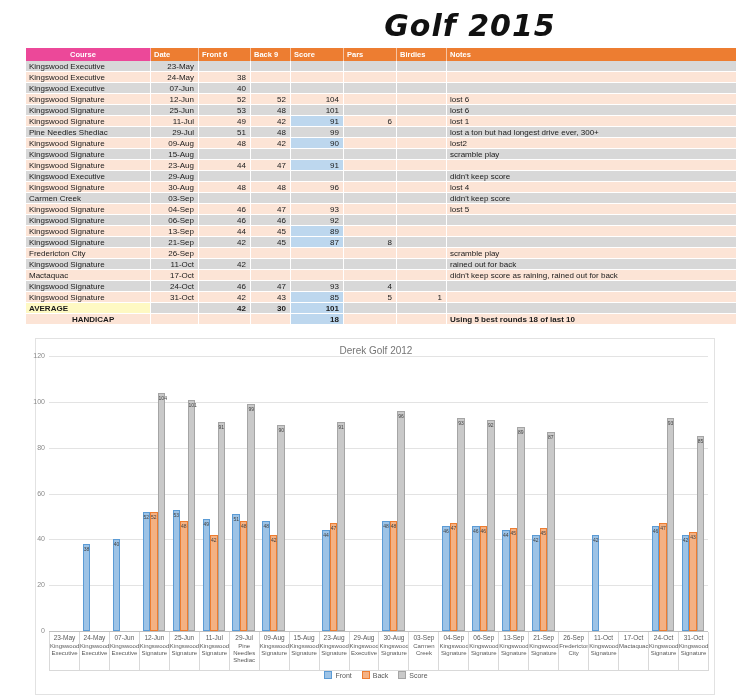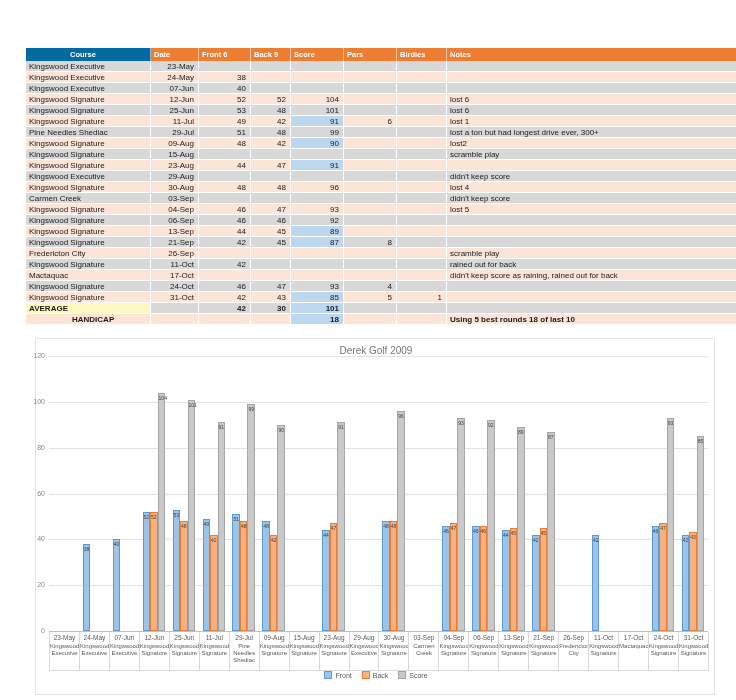--- a/index.html
+++ b/index.html
@@ -38,25 +38,26 @@
   .legend{position:absolute;left:0;top:332px;width:680px;display:flex;gap:10px;
       justify-content:center;align-items:center;font-size:7px;color:#595959;}
   .legend .item{display:flex;align-items:center;gap:3px;}
   .legend .swatch{width:6px;height:6px;display:inline-block;border:1px solid rgba(0,0,0,.15);}
 </style>
 </head>
 <body>
 
 <div class="page">
 
+  <div class="main-title">Golf 2015</div>
 
   <table class="golf-table">
     <thead>
       <tr id="header-row">
-          <th style="width: 80px; background: #0369a1; padding-left: 44px;">Course</th>
+          <th style="width: 80px; background: #ec4899; padding-left: 44px;">Course</th>
           <th style="width: 44px; background: rgb(237, 125, 49);">Date</th>
           <th style="width: 48px; background: rgb(237, 125, 49);">Front 6</th>
           <th style="width: 36px; background: rgb(237, 125, 49);">Back 9</th>
           <th style="width: 49px; background: rgb(237, 125, 49);">Score</th>
           <th style="width: 49px; background: rgb(237, 125, 49);">Pars</th>
           <th style="width: 46px; background: rgb(237, 125, 49);">Birdies</th>
           <th style="width: 334px; background: rgb(237, 125, 49);">Notes</th>
         </tr>
     </thead>
     <tbody id="table-body">
@@ -297,21 +298,21 @@
           <td class="num" style="background: rgb(252, 228, 214);"></td>
           <td class="num" style="background: rgb(189, 215, 238);">18</td>
           <td class="num" style="background: rgb(252, 228, 214);"></td>
           <td class="num" style="background: rgb(252, 228, 214);"></td>
           <td class="" style="background: rgb(252, 228, 214);">Using 5 best rounds 18 of last 10</td>
         </tr>
       </tbody>
   </table>
 
   <div class="chart" id="chart">
-    <div class="chart-title">Derek Golf 2009</div>
+    <div class="chart-title">Derek Golf 2012</div>
     <div class="plot" id="plot">
         <div class="gridline zero" style="top: 275px;"></div>
         <div class="ytick" style="left: -26px; top: 271px;">0</div>
         <div class="gridline" style="top: 229.167px;"></div>
         <div class="ytick" style="left: -26px; top: 225.167px;">20</div>
         <div class="gridline" style="top: 183.333px;"></div>
         <div class="ytick" style="left: -26px; top: 179.333px;">40</div>
         <div class="gridline" style="top: 137.5px;"></div>
         <div class="ytick" style="left: -26px; top: 133.5px;">60</div>
         <div class="gridline" style="top: 91.6667px;"></div>

